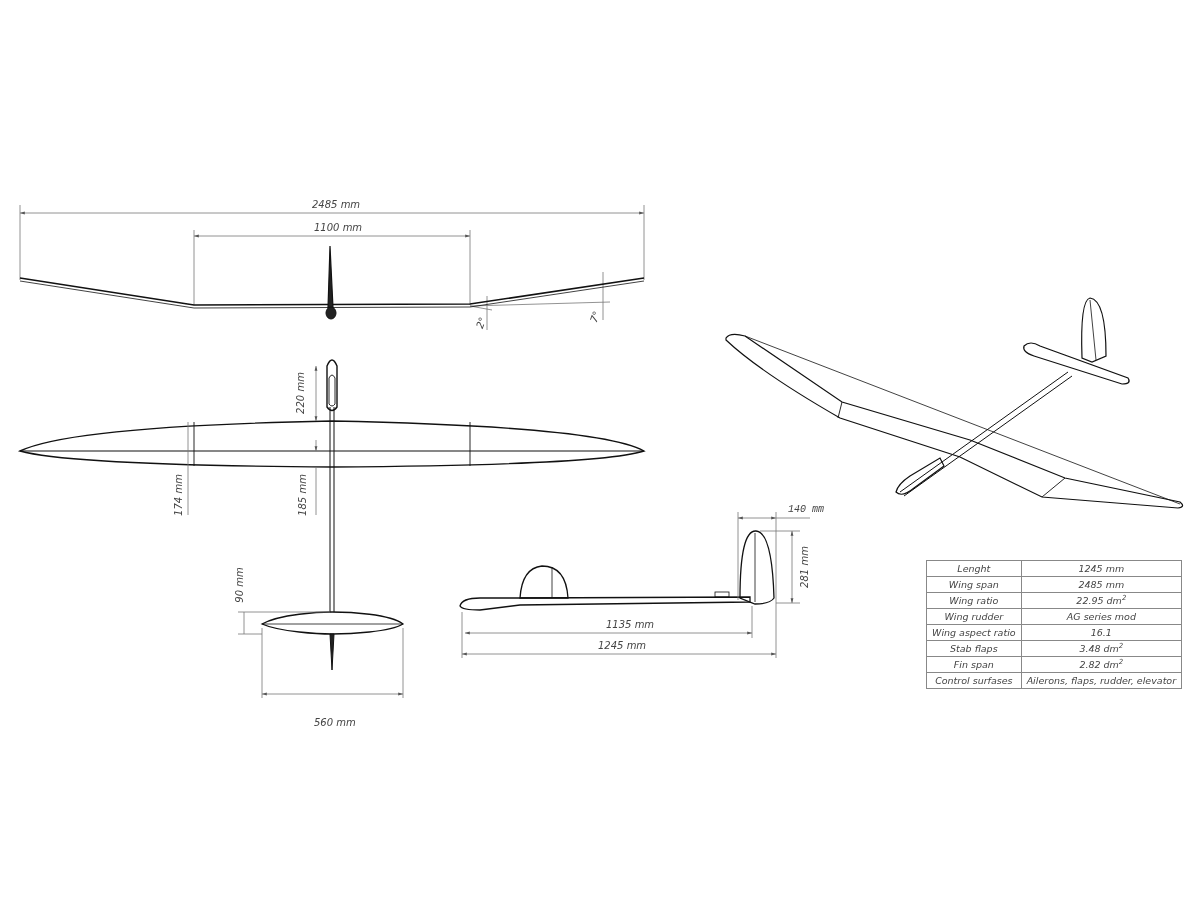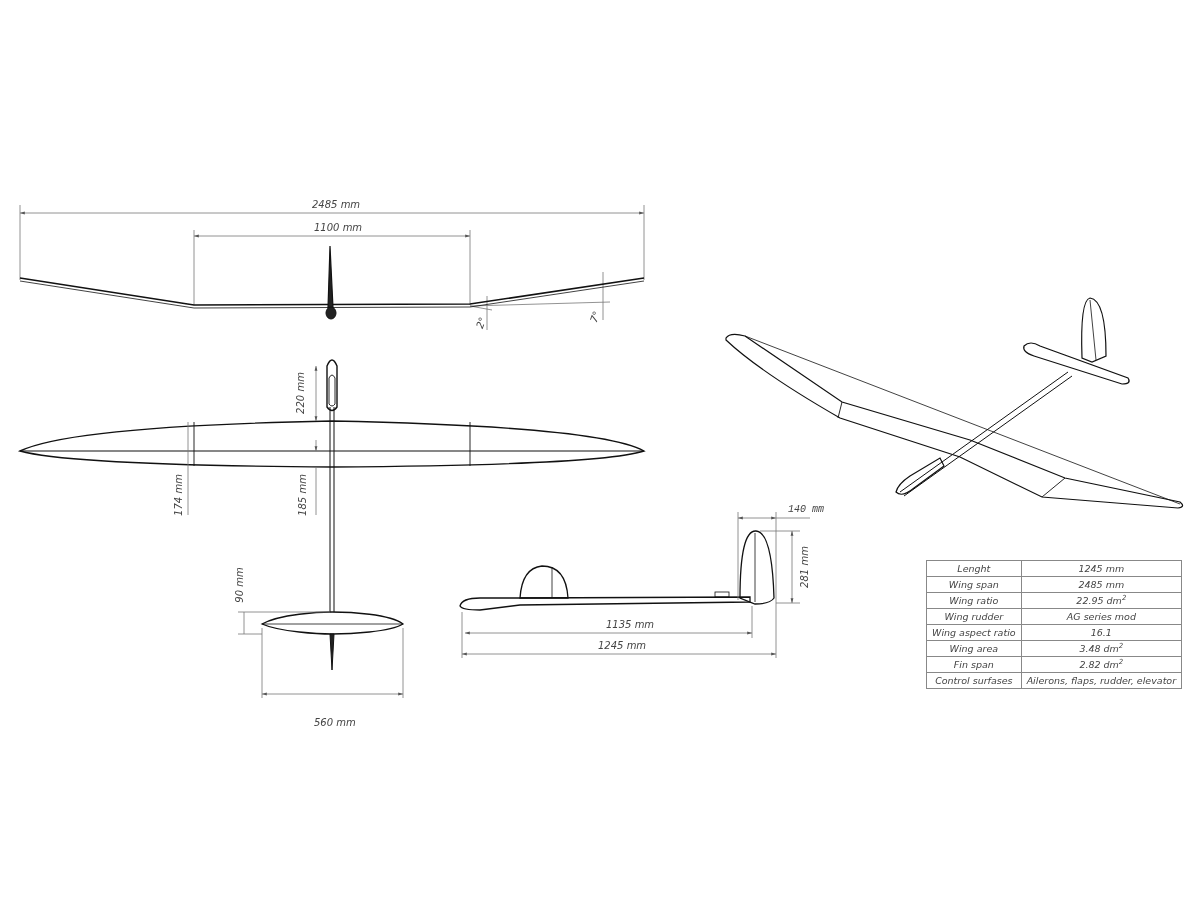--- a/index.html
+++ b/index.html
@@ -151,21 +151,21 @@
     </tr>
     <tr>
       <td class="k">Wing rudder</td>
       <td><span>AG series mod</span></td>
     </tr>
     <tr>
       <td class="k">Wing aspect ratio</td>
       <td><span>16.1</span></td>
     </tr>
     <tr>
-      <td class="k">Wing area</td>
+      <td class="k">Stab flaps</td>
       <td><span>3.48 dm</span><sup>2</sup></td>
     </tr>
     <tr>
       <td class="k">Fin span</td>
       <td><span>2.82 dm</span><sup>2</sup></td>
     </tr>
     <tr>
       <td class="k">Control surfases</td>
       <td><span>Ailerons, flaps, rudder, elevator</span></td>
     </tr>

